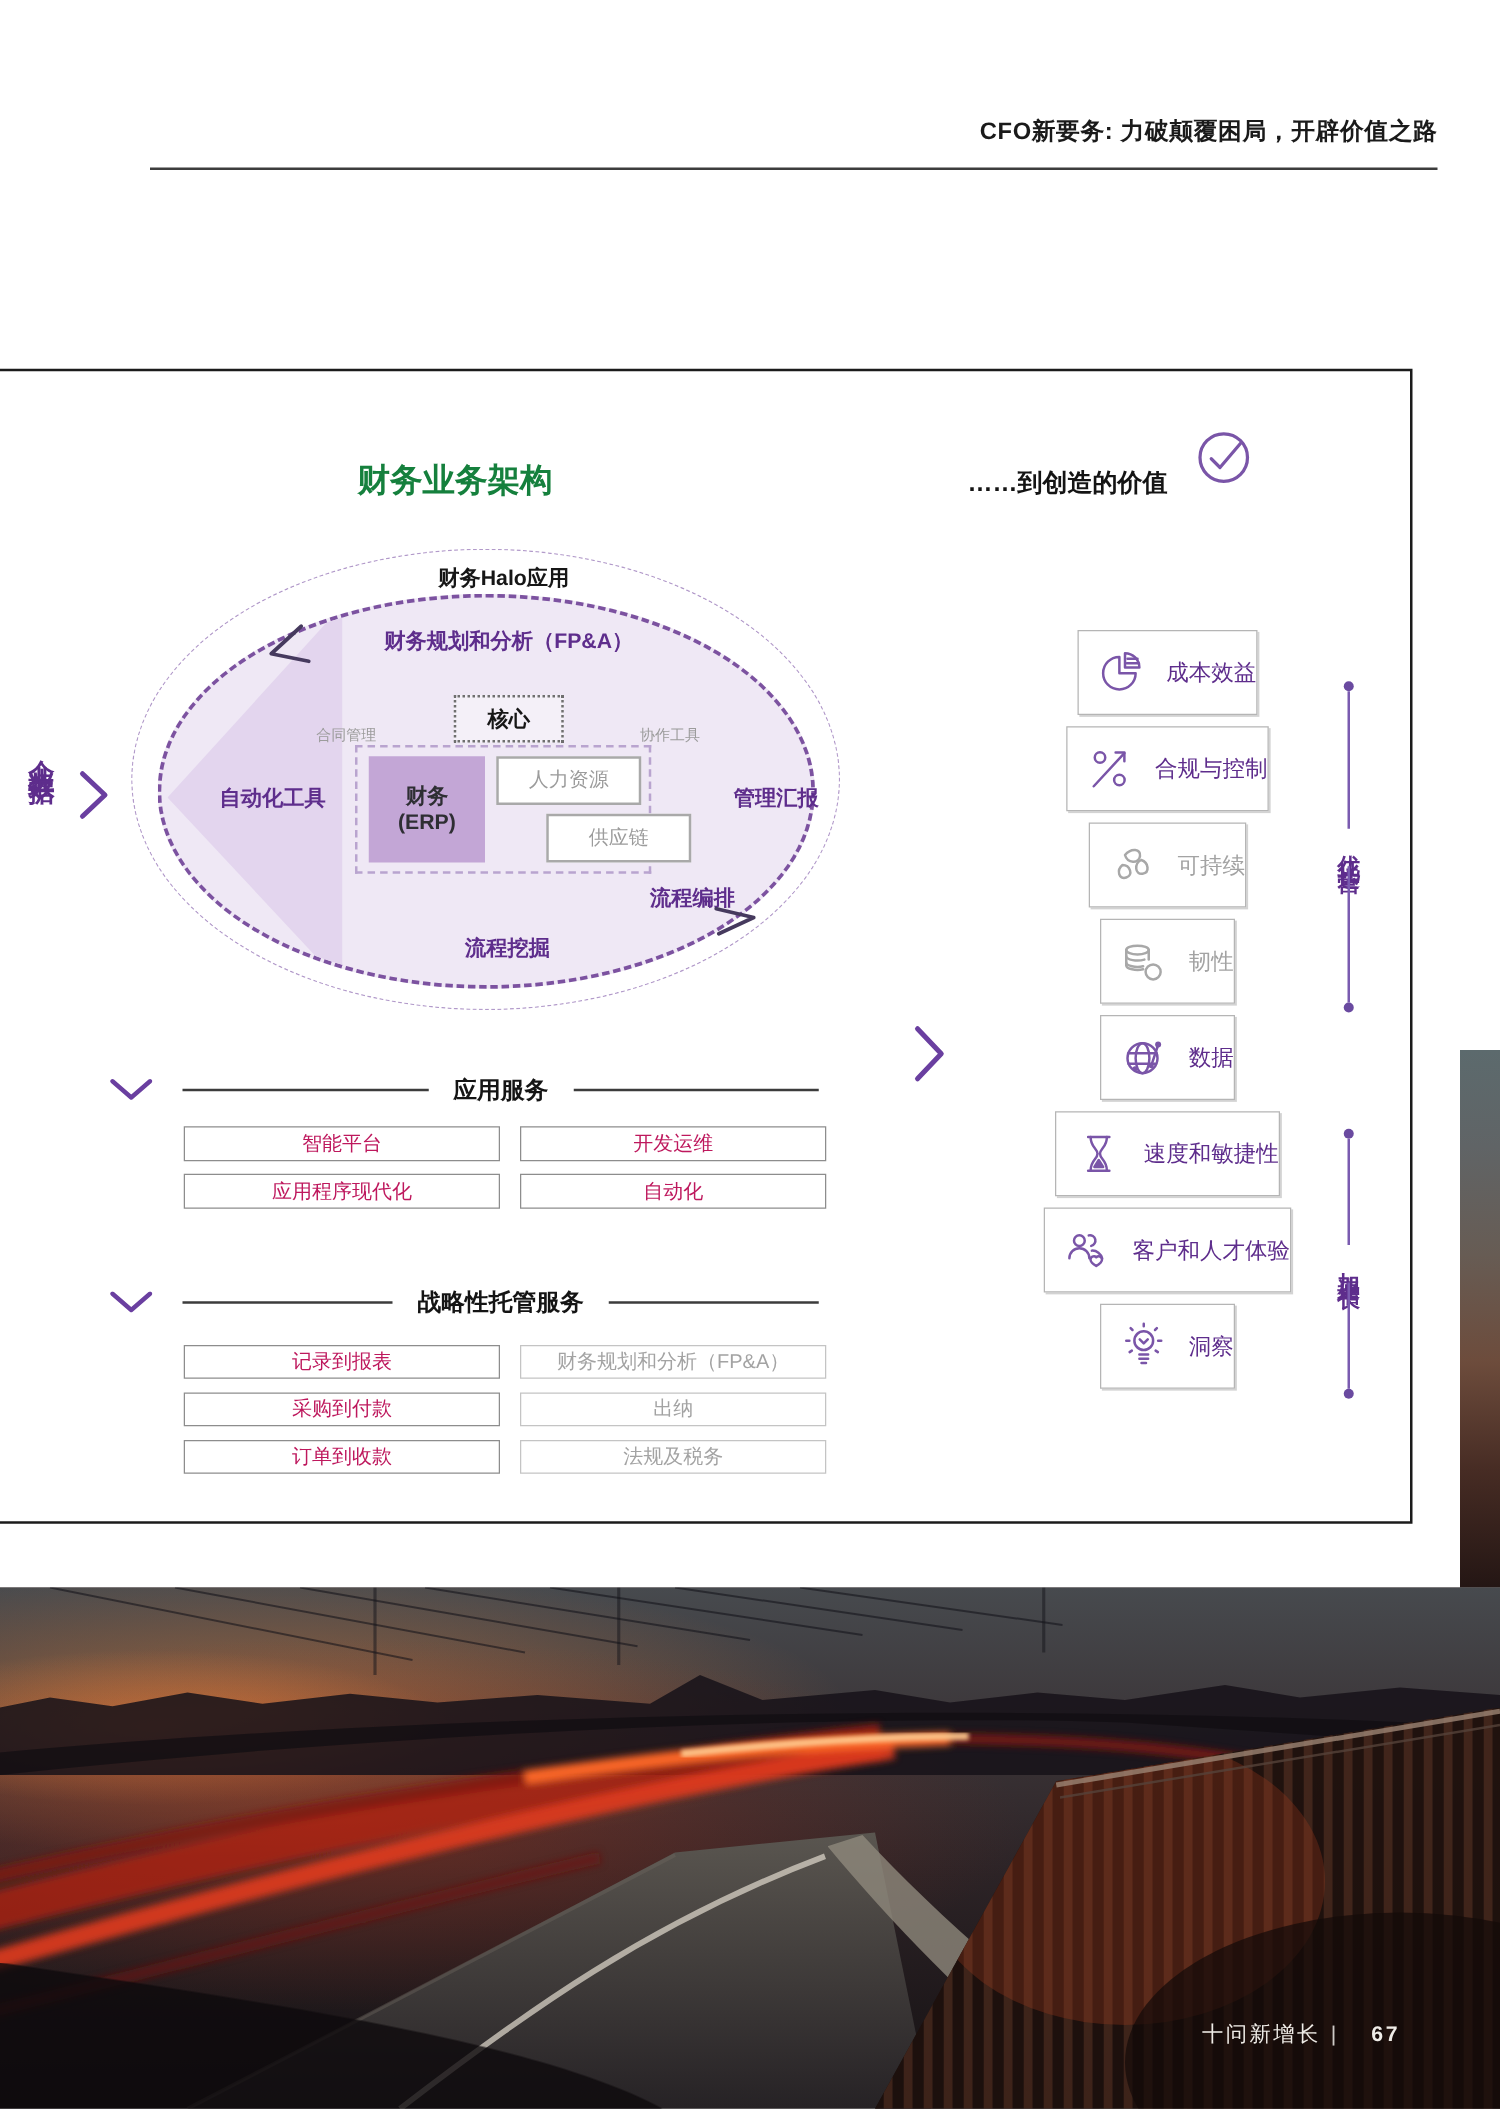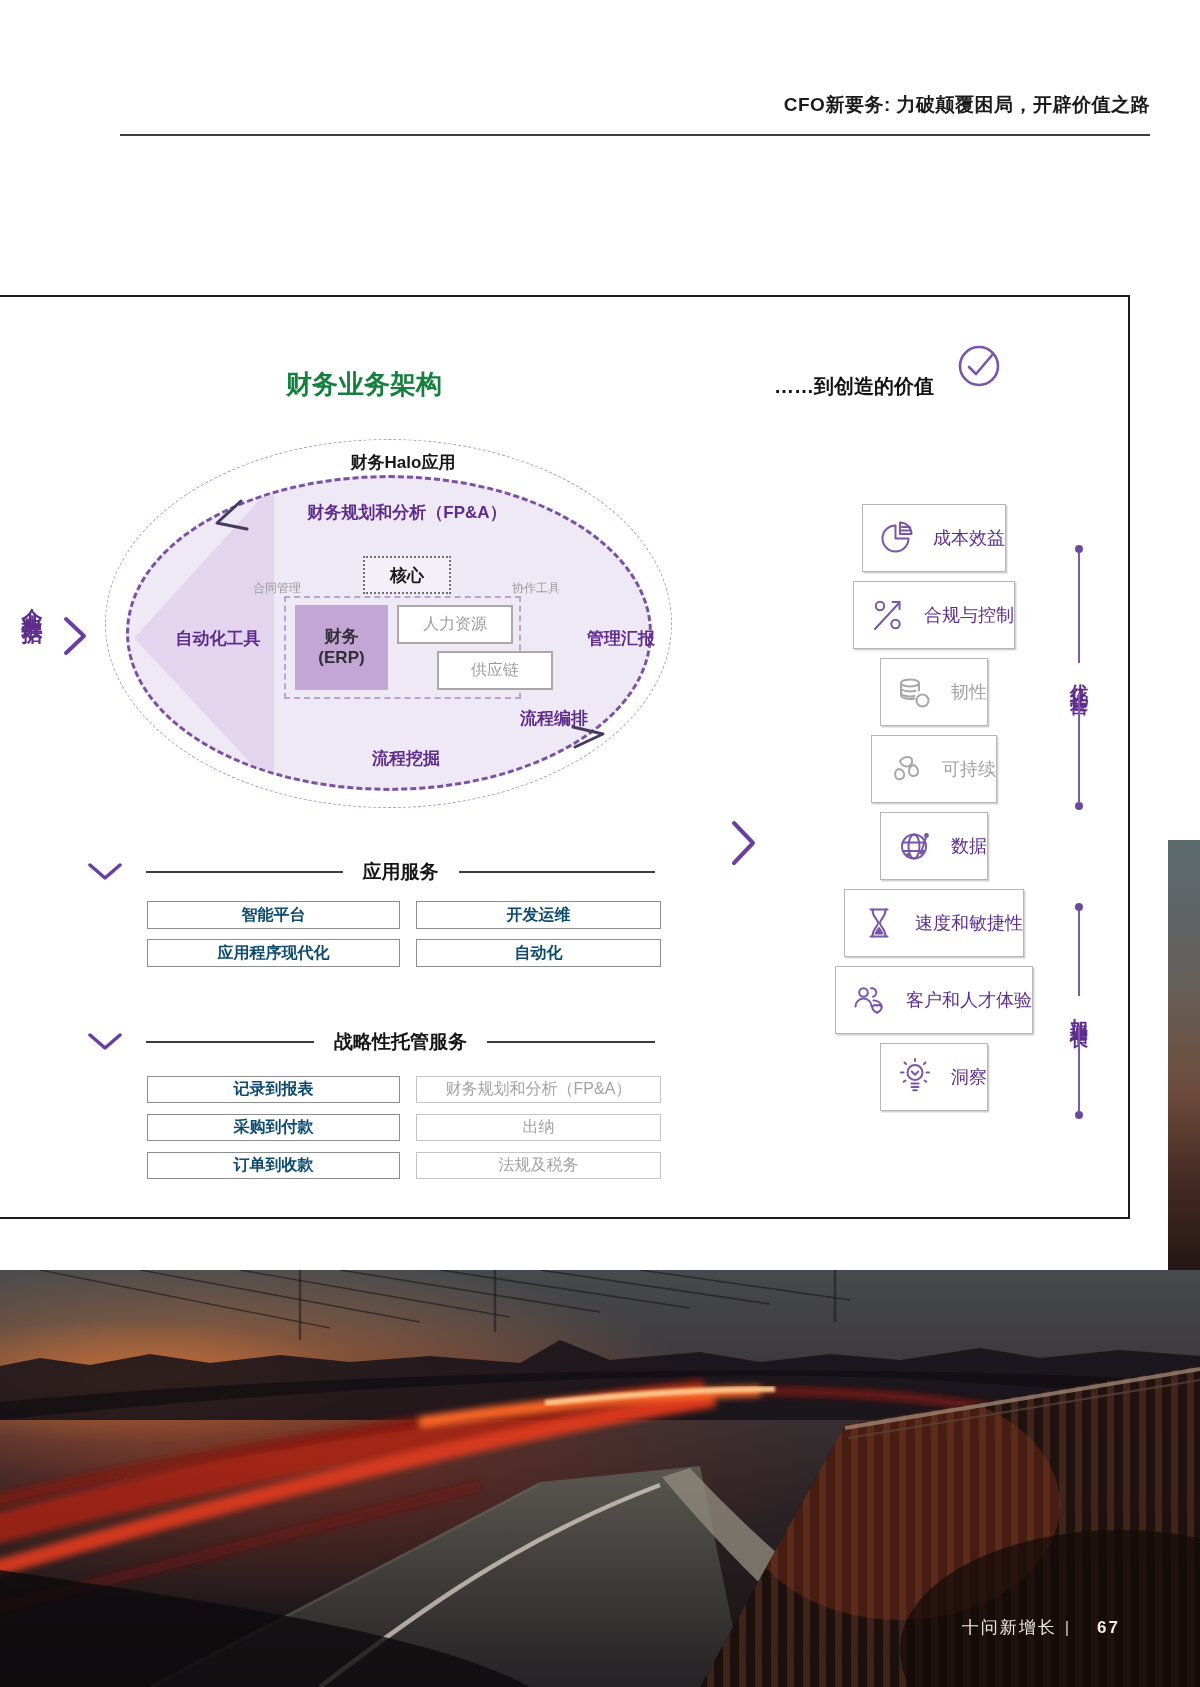--- a/index.html
+++ b/index.html
@@ -37,21 +37,21 @@
   .ent{position:absolute;left:18px;top:294px;writing-mode:vertical-rl;letter-spacing:5px;
        font-size:21px;font-weight:700;color:#5e2d8c;}
   .chev{position:absolute;color:#6a3fa0;}
   
   .sec-hdr{position:absolute;left:88px;width:567px;height:30px;display:flex;align-items:center;}
   .sec-hdr .line{flex:1;height:2px;background:#3c3c3c;}
   .sec-hdr .t{padding:0 20px;font-size:19px;font-weight:700;color:#141414;white-space:nowrap;}
   .sec-hdr svg{margin-right:24px;flex:none;}
   .grid{position:absolute;left:147px;display:grid;grid-template-columns:253px 245px;column-gap:16px;}
   .gbox{height:28px;border:1.5px solid #8d8d8d;display:flex;align-items:center;justify-content:center;
-        font-size:16px;font-weight:700;color:#0c4a6e;background:#fff;box-sizing:border-box;}
+        font-size:16px;font-weight:400;color:#be185d;background:#fff;box-sizing:border-box;}
   .gbox.muted{border-color:#c4c4c4;color:#a3a3a3;font-weight:400;}
   .grid1{top:604px;row-gap:10px;} .grid1 .gbox{height:28px;}
   .grid2{top:779px;row-gap:11px;} .grid2 .gbox{height:27px;}
   
   .vlist{position:absolute;left:782px;top:207px;width:304px;display:flex;flex-direction:column;gap:9px;align-items:center;}
   .vbox{height:68px;background:#fff;border:1px solid #b5b5b5;box-shadow:1.5px 1.5px 0 rgba(110,110,110,.30);
         display:flex;align-items:center;box-sizing:border-box;}
   .vicon{width:40px;height:40px;margin:0 16px 0 14px;color:#7a55a8;flex:none;}
   .vbox .lbl{font-size:18px;color:#5e2d8c;font-weight:500;}
   .vbox.muted .vicon{color:#a8a8a8;} .vbox.muted .lbl{color:#a3a3a3;}
@@ -186,41 +186,41 @@
               <circle cx="27.5" cy="29" r="4.2"></circle>
               <path d="M7 34 L31.5 7.5"></path>
               <path d="M24.5 7 h7 v7"></path>
             </svg>
         </span>
           <span class="lbl">合规与控制</span>
       </div>
       <div class="vbox muted">
         <span class="vicon">
           <svg viewBox="0 0 40 40">
+              <g>
+                <path d="M14 12 C19 6 27 7 26 13 C25 19 16 19 14 12 Z"></path>
+                <path d="M27 16 C33 18 34 26 28 27 C22 28 21 19 27 16 Z"></path>
+                <path d="M12 20 C7 24 9 32 15 30 C21 28 18 20 12 20 Z"></path>
+              </g>
+            </svg>
+        </span>
+          <span class="lbl">可持续</span>
+      </div>
+      <div class="vbox muted">
+        <span class="vicon">
+          <svg viewBox="0 0 40 40">
               <ellipse cx="15" cy="11" rx="9" ry="3.5"></ellipse>
               <path d="M6 11 v12.5 a9 3.5 0 0 0 13.5 2.9"></path>
               <path d="M24 11 v7.5"></path>
               <path d="M6 16 a9 3.5 0 0 0 14.5 2.7"></path>
               <path d="M6 21 a9 3.5 0 0 0 13.5 3"></path>
               <circle cx="27.5" cy="28.5" r="6"></circle>
             </svg>
         </span>
           <span class="lbl">韧性</span>
-      </div>
-      <div class="vbox muted">
-        <span class="vicon">
-          <svg viewBox="0 0 40 40">
-              <g>
-                <path d="M14 12 C19 6 27 7 26 13 C25 19 16 19 14 12 Z"></path>
-                <path d="M27 16 C33 18 34 26 28 27 C22 28 21 19 27 16 Z"></path>
-                <path d="M12 20 C7 24 9 32 15 30 C21 28 18 20 12 20 Z"></path>
-              </g>
-            </svg>
-        </span>
-          <span class="lbl">可持续</span>
       </div>
       <div class="vbox">
         <span class="vicon">
           <svg viewBox="0 0 40 40">
               <circle cx="19" cy="20.5" r="12"></circle>
               <path d="M7.6 16.5 H30.2"></path>
               <path d="M7.8 25 H29"></path>
               <ellipse cx="19" cy="20.5" rx="5.5" ry="12"></ellipse>
               <path d="M26 26.5 L31.5 10"></path>
               <circle cx="31.5" cy="9.5" r="2.4" fill="currentColor" stroke="none"></circle>

